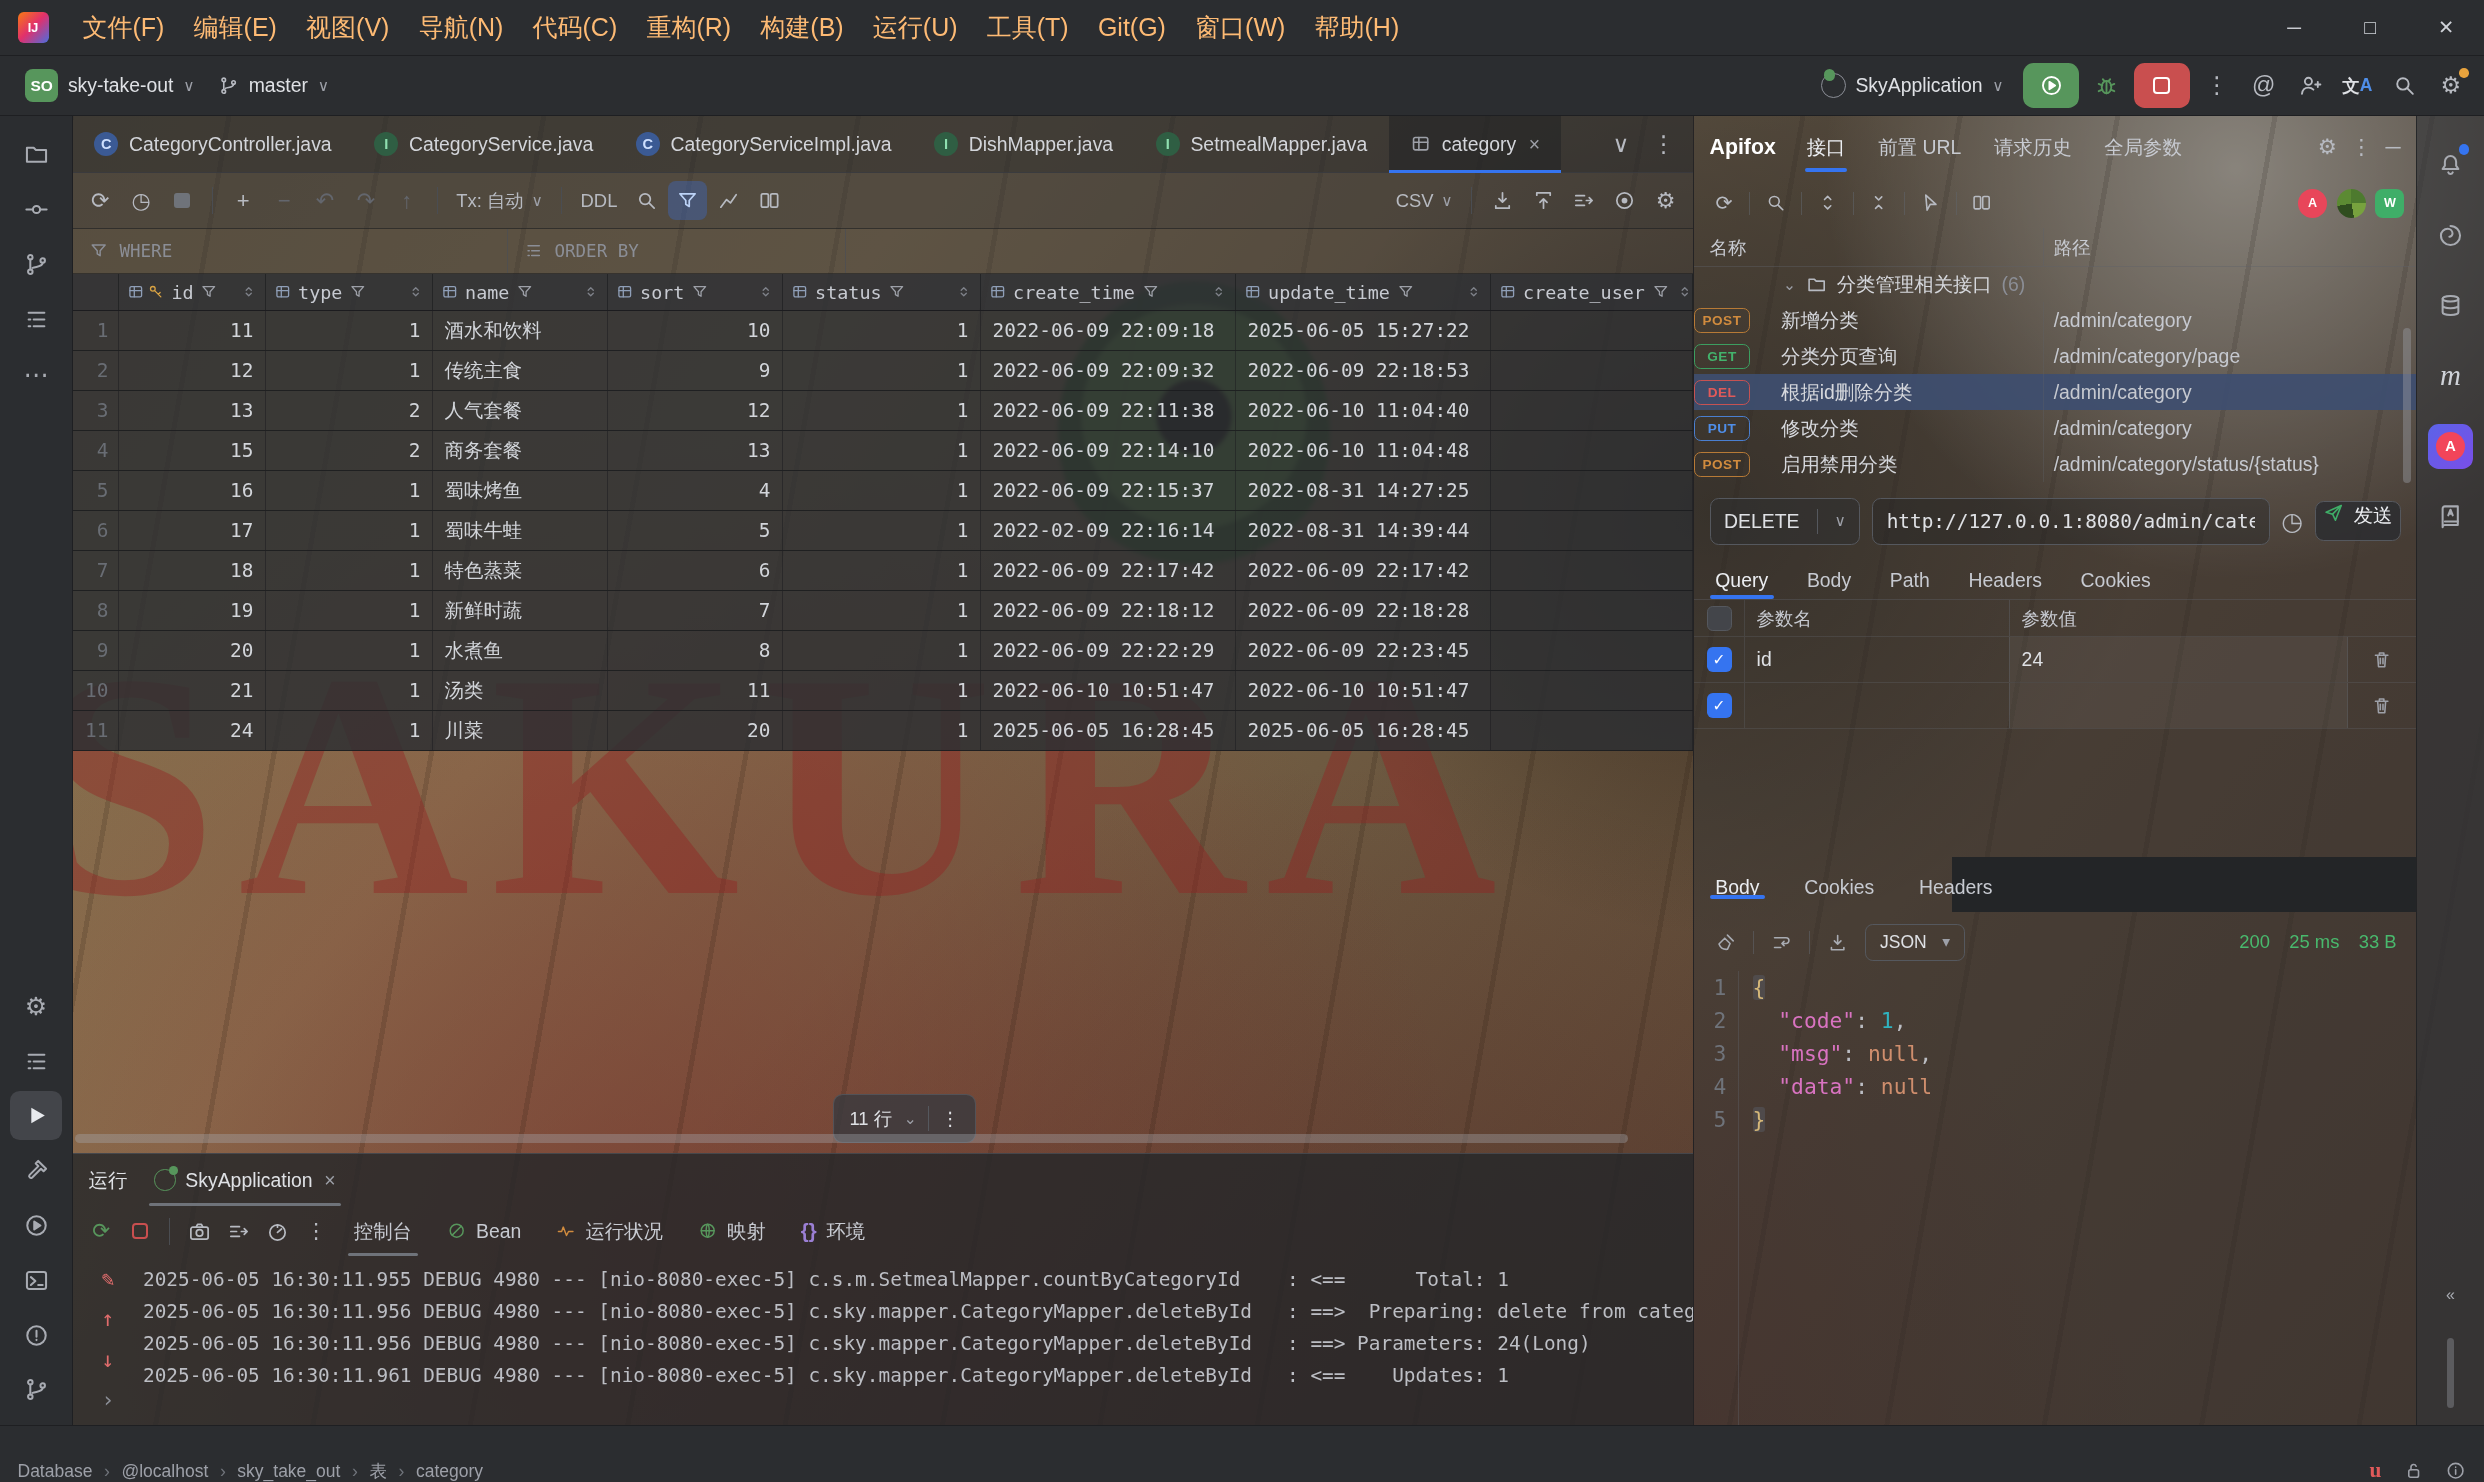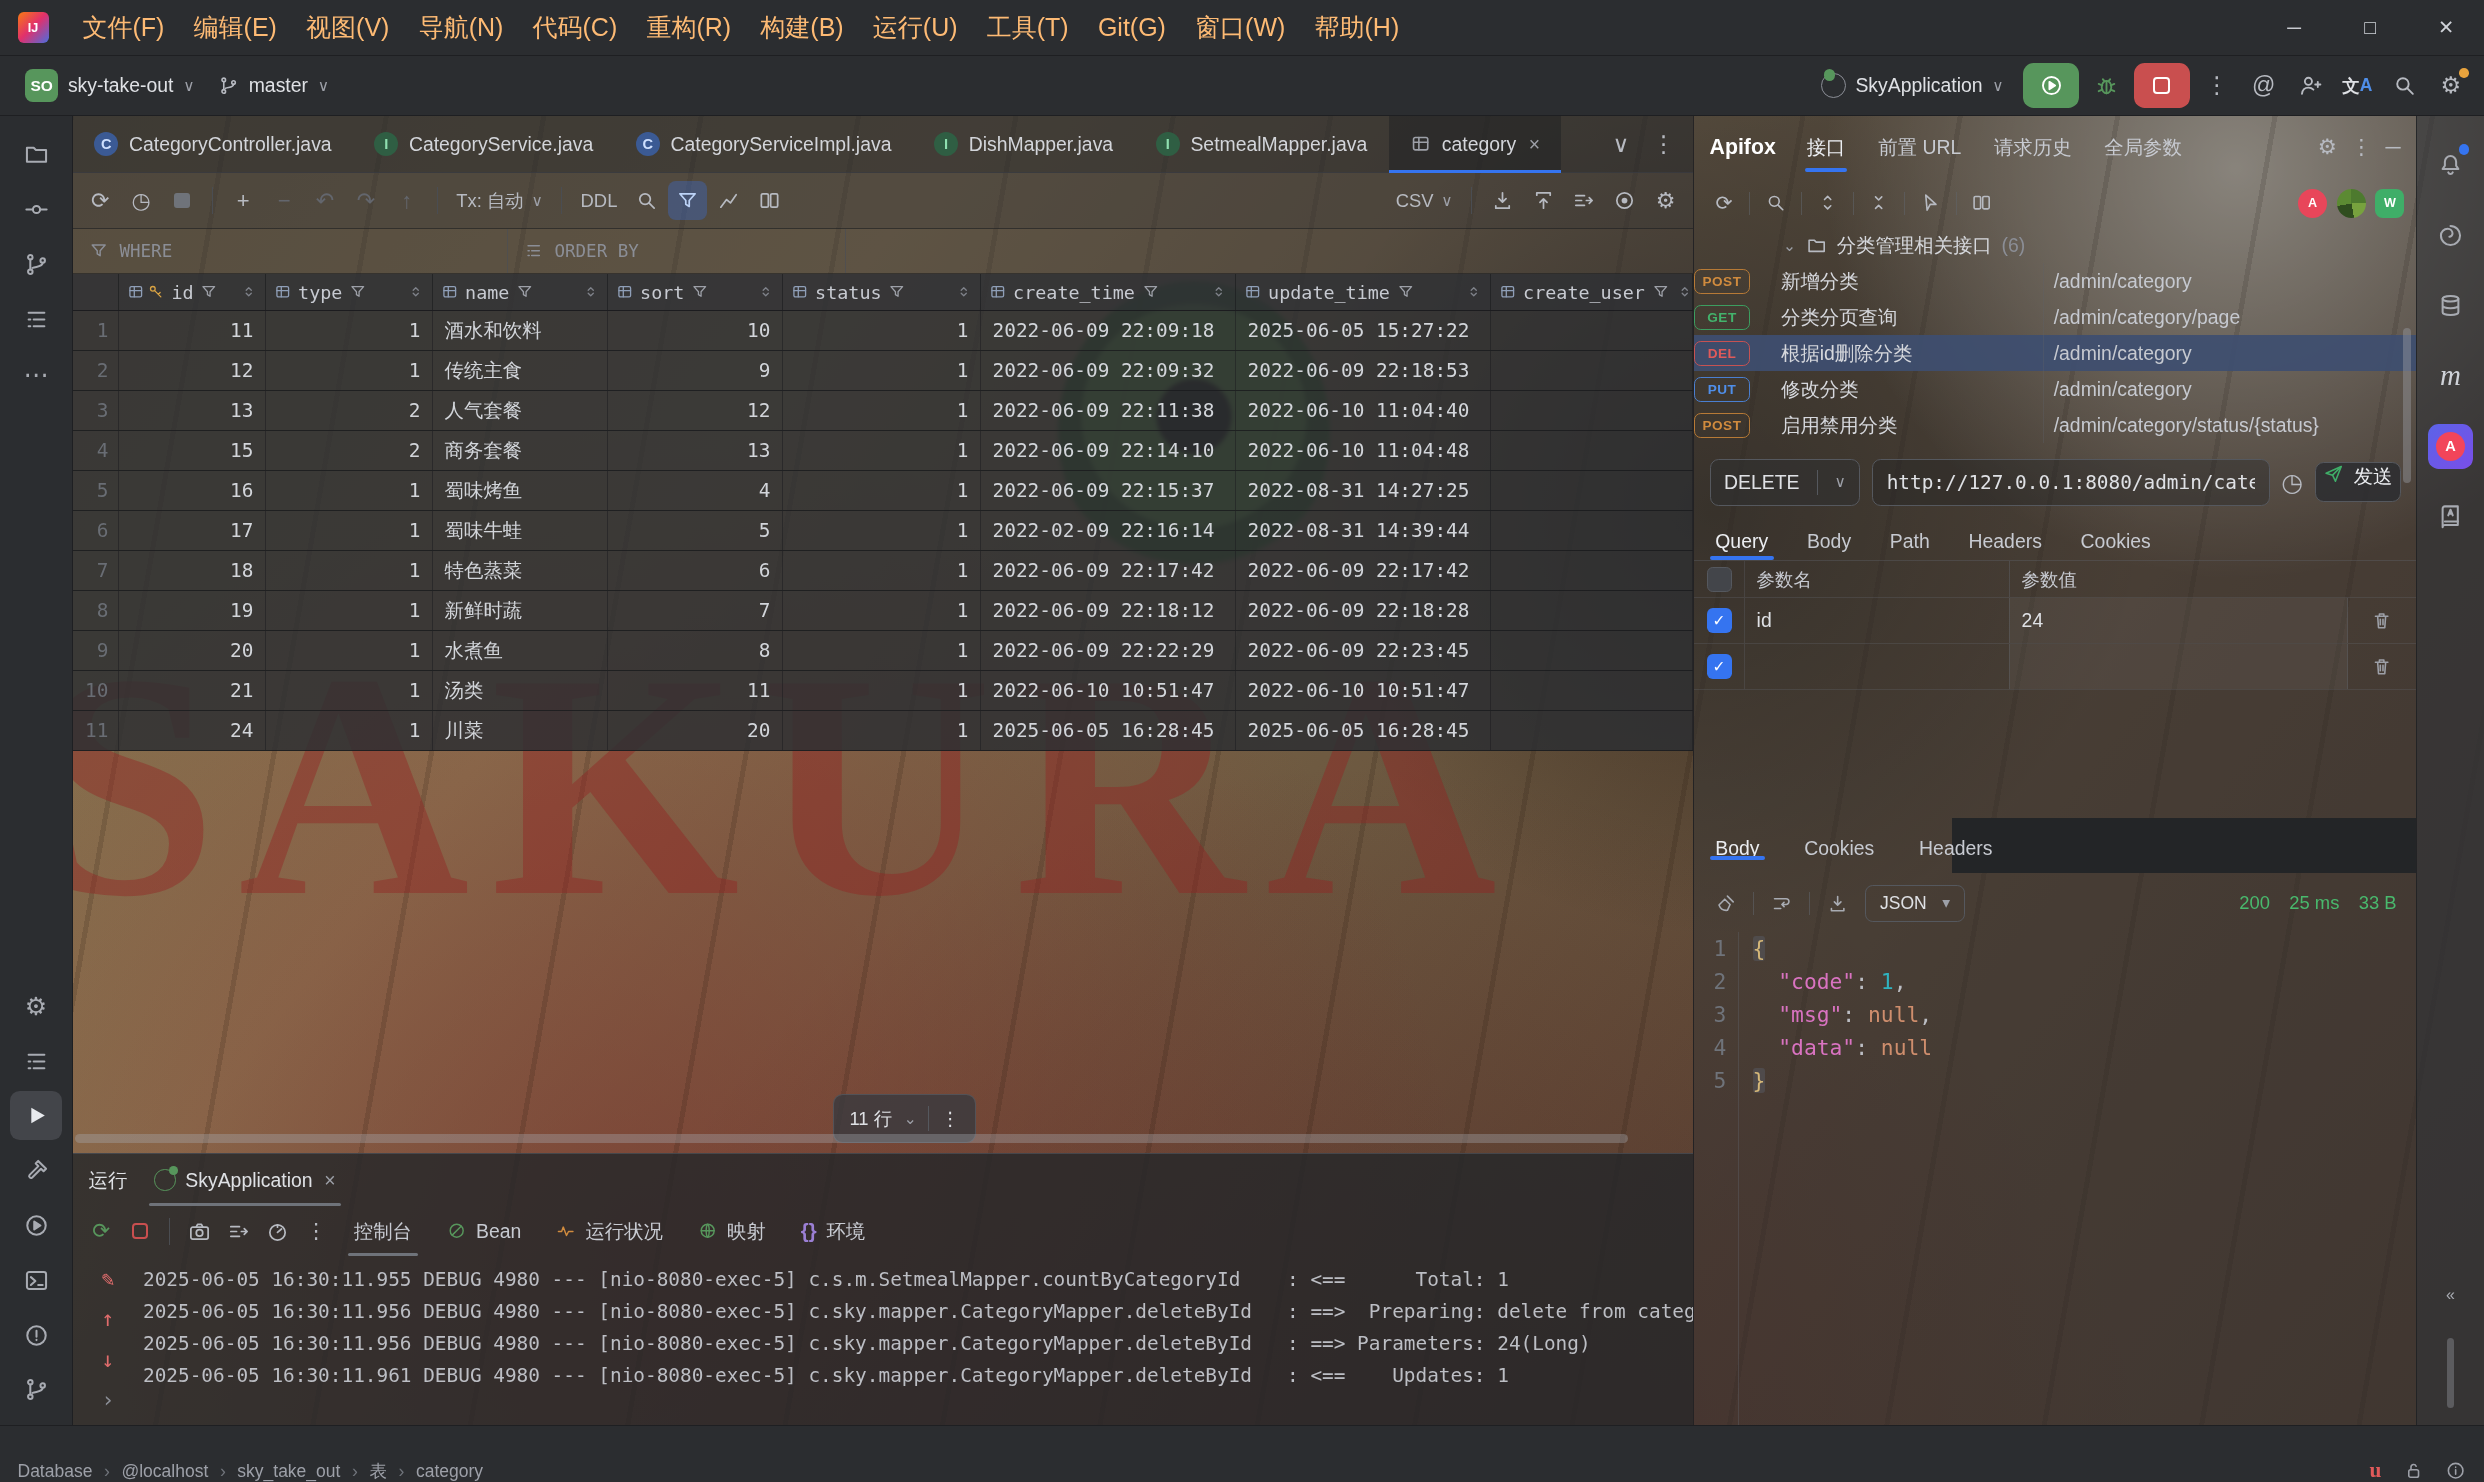--- a/index.html
+++ b/index.html
@@ -982,20 +982,24 @@
             <svg class="svgi s22" viewBox="0 0 22 22" width="21.3" height="21.3">
               <use href="#i-split"></use>
             </svg>
           </div>
         <div class="apx-tright">
           <div class="mini-logo ml-red">A</div>
           <div class="mini-logo ml-camo"></div>
           <div class="mini-logo ml-wechat">W</div>
         </div>
       </div>
+      <div class="apx-tree-head">
+        <div class="apx-col-name">名称</div>
+        <div class="apx-col-path">路径</div>
+      </div>
       <div class="folder-row">
         <span class="chev">⌄</span>
         <svg class="svgi s22 folder-icon" viewBox="0 0 22 22" width="21.3" height="21.3">
             <use href="#i-folder"></use>
           </svg>
         <span>分类管理相关接口</span>
         <span class="folder-count">(6)</span>
       </div>
       <div id="endpoint-list">
           <div class="ep-row">

